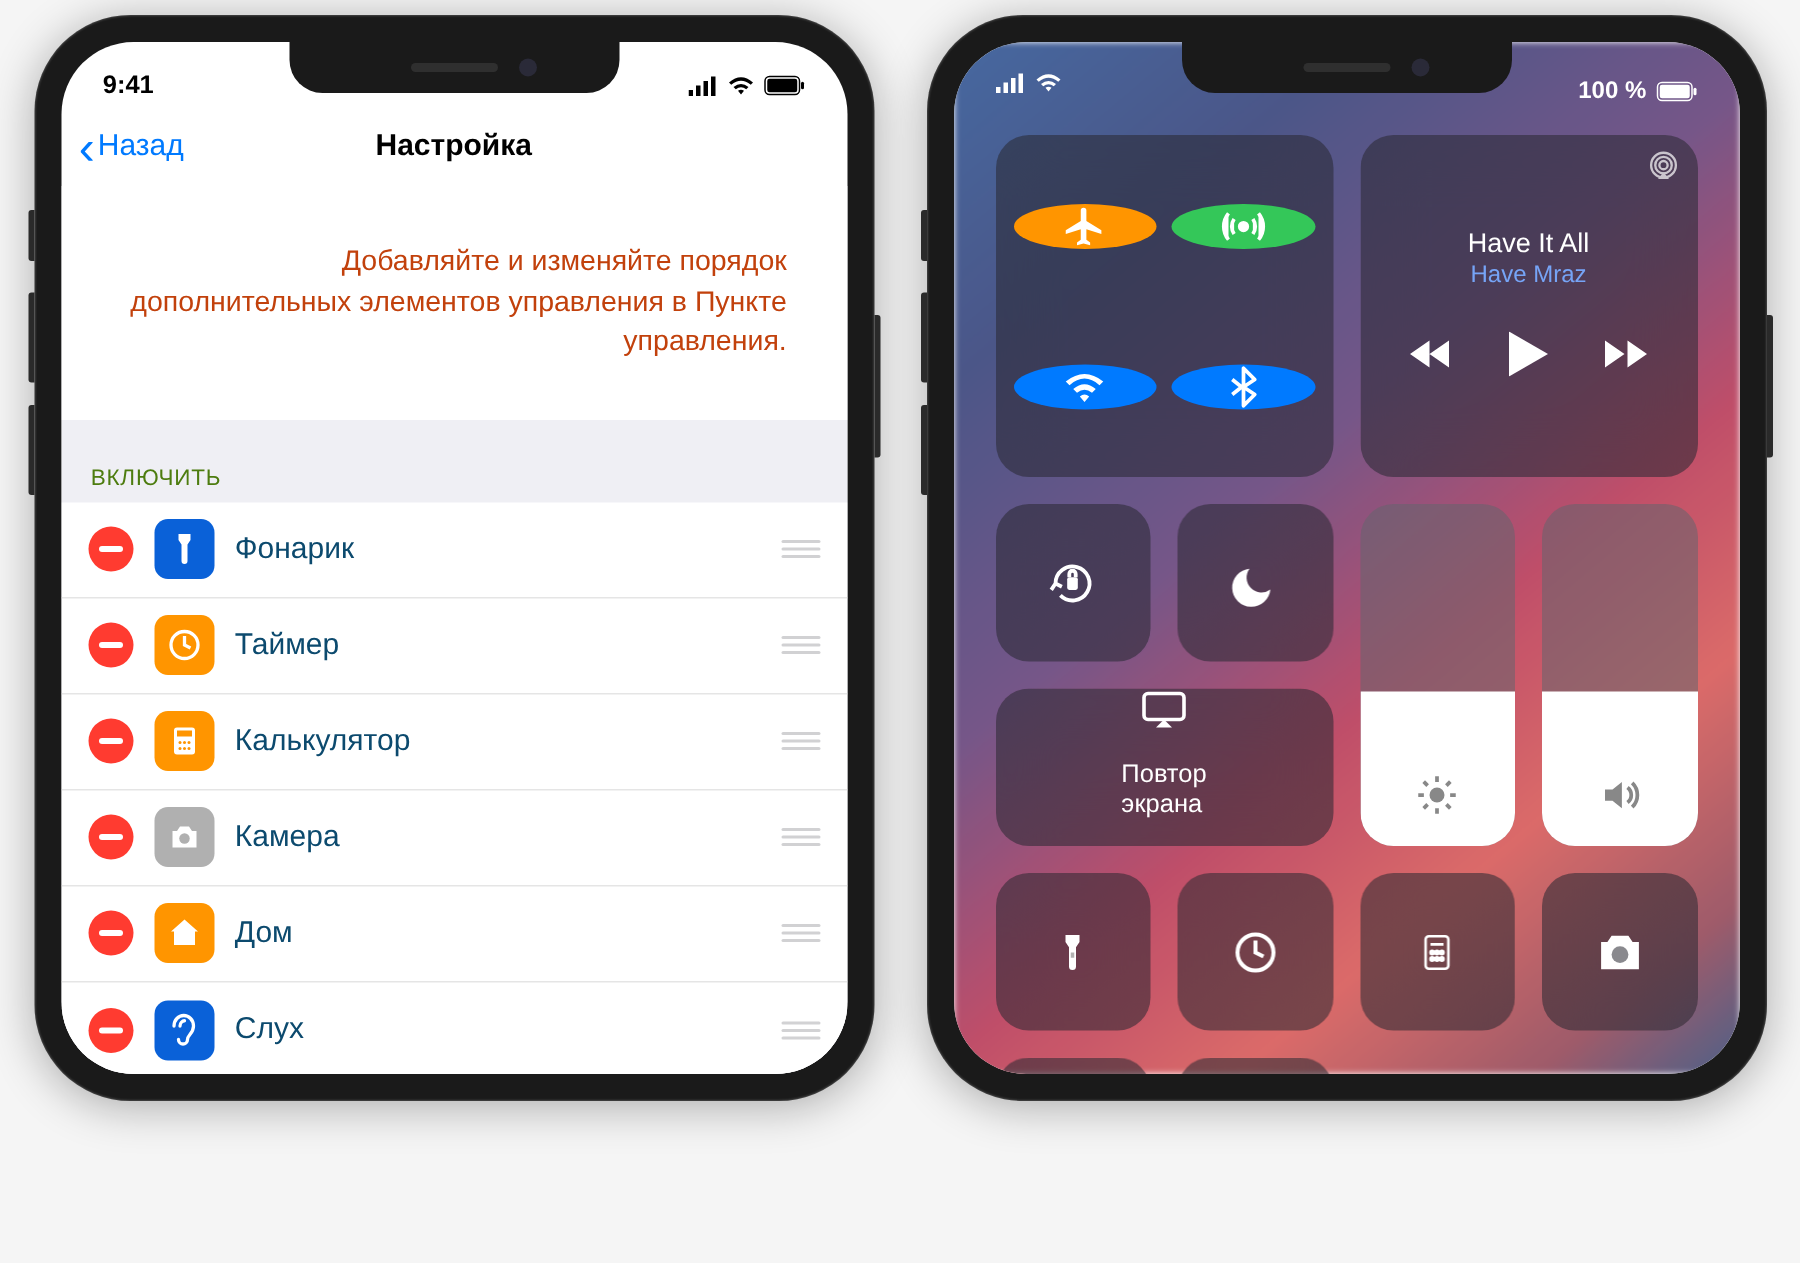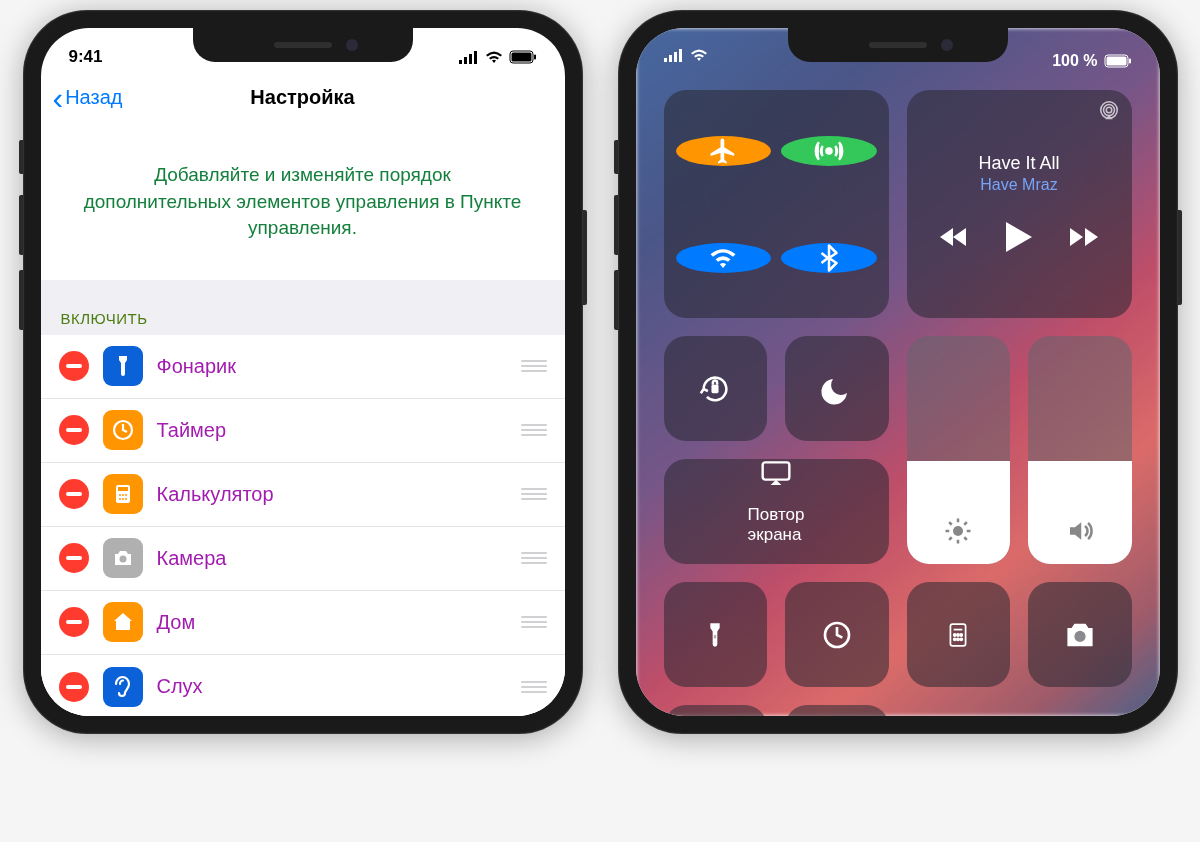--- a/index.html
+++ b/index.html
@@ -15,30 +15,30 @@
 .speaker { width: 58px; height: 6px; background: #2f2f2f; border-radius: 3px; }
 .cam { width: 12px; height: 12px; background: #2a2a38; border-radius: 50%; position: absolute; right: 55px; top: 11px; }
 
 .status { display: flex; justify-content: space-between; align-items: center; padding: 14px 28px 0; height: 44px; font-size: 17px; font-weight: 600; }
 .status-right { display: flex; align-items: center; gap: 6px; }
 .nav { display: flex; align-items: center; height: 52px; padding: 0 12px; position: relative; border-bottom: 1px solid transparent; }
 .back { display: flex; align-items: center; color: #007aff; font-size: 20px; }
 .back-chev { font-size: 32px; font-weight: 300; margin-right: 2px; line-height: 1; }
 .nav-title { position: absolute; left: 50%; transform: translateX(-50%); font-size: 20px; font-weight: 600; }
 .content { background: #efeff4; height: calc(100% - 96px); overflow: hidden; }
-.descr { background: #fff; padding: 38px 40px; text-align: center; font-size: 19px; line-height: 1.4; color: #15803d; }
+.descr { background: #fff; padding: 38px 40px; text-align: right; font-size: 19px; line-height: 1.4; color: #c2410c; }
 .section-h { padding: 30px 20px 8px; font-size: 15px; color: #4d7c0f; text-transform: uppercase; letter-spacing: .5px; }
 .list { background: #fff; }
 .row { display: flex; align-items: center; height: 64px; padding: 0 18px; border-bottom: 1px solid #e5e5e5; }
 .row:last-child { border-bottom: none; }
 .minus { width: 30px; height: 30px; background: #ff3b30; border-radius: 50%; position: relative; flex: 0 0 30px; }
 .minus::after { content: ""; position: absolute; left: 7px; right: 7px; top: 13px; height: 4px; background: #fff; border-radius: 2px; }
 .appicon { width: 40px; height: 40px; border-radius: 9px; margin: 0 14px; display: flex; align-items: center; justify-content: center; }
 .appicon svg { width: 24px; height: 24px; }
-.row-label { flex: 1; font-size: 20px; color: #a21caf; }
+.row-label { flex: 1; font-size: 20px; color: #0c4a6e; }
 .grip { width: 26px; display: flex; flex-direction: column; gap: 3px; opacity: .4; }
 .grip span { height: 2px; background: #8e8e93; border-radius: 1px; }
 
 .cc-bg { position: absolute; inset: 0; background: linear-gradient(140deg, #4a6da8 0%, #4f5b8f 20%, #7c5a8f 42%, #c9526f 60%, #e6706e 75%, #a66070 90%, #506690 100%); filter: blur(2px) brightness(.95); }
 .cc-status { position: relative; display: flex; justify-content: space-between; align-items: center; padding: 12px 28px 0; height: 42px; color: #fff; font-size: 16px; font-weight: 600; z-index: 5; }
 .cc-status-right { display: flex; align-items: center; gap: 6px; margin-top: 12px; }
 .cc-grid { position: relative; padding: 20px 28px; display: grid; grid-template-columns: repeat(4, 1fr); grid-auto-rows: 105px; gap: 18px; z-index: 5; }
 .tile { background: rgba(40,40,50,.55); border-radius: 22px; display: flex; align-items: center; justify-content: center; color: #fff; backdrop-filter: blur(20px); }
 .conn { grid-column: 1 / 3; grid-row: 1 / 3; display: grid; grid-template-columns: 1fr 1fr; grid-template-rows: 1fr 1fr; padding: 12px; gap: 10px; }
 .circ { border-radius: 50%; display: flex; align-items: center; justify-content: center; }

